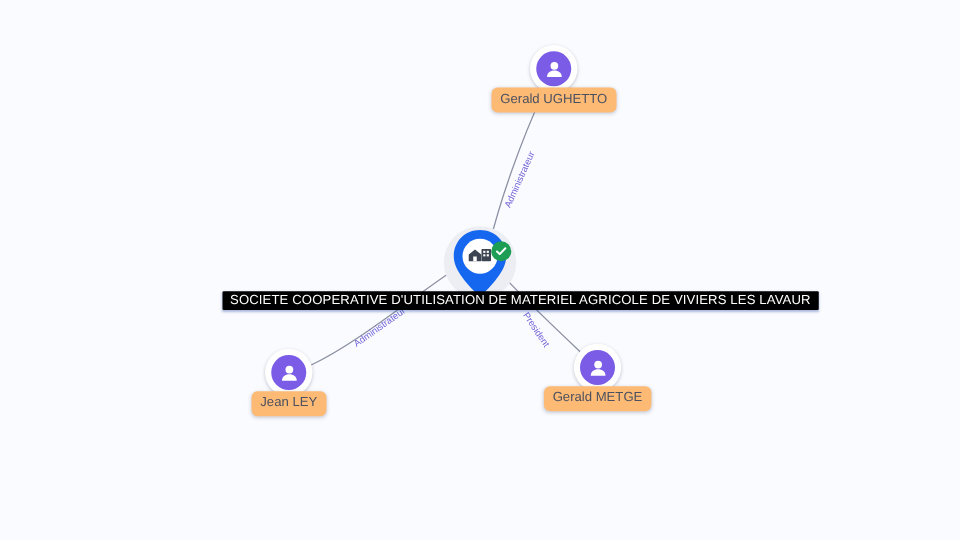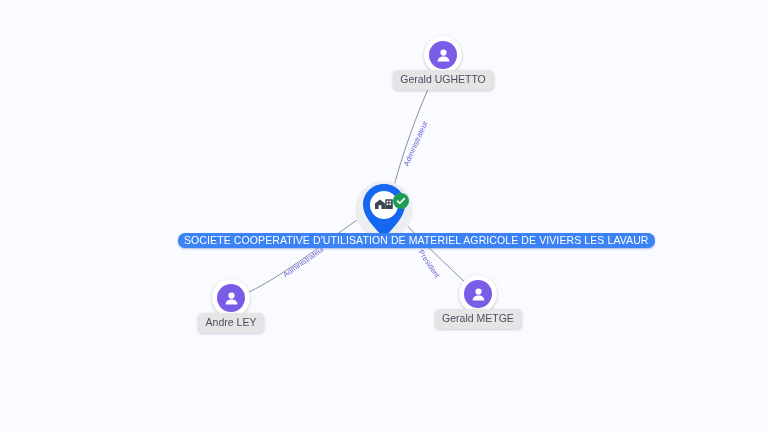--- a/index.html
+++ b/index.html
@@ -58,21 +58,21 @@
     justify-content: center;
   }
   .person-avatar-inner svg {
     display: block;
   }
   .person-label {
     position: absolute;
     top: 15px;
     left: 50%;
     transform: translateX(-50%);
-    background: #e5e5e5;
+    background: #fdba74;
     color: #4b5060;
     font-size: 10.5px;
     line-height: 1;
     padding: 4px 7px 5px 7px;
     border-radius: 5px;
     white-space: nowrap;
     box-shadow: 0 1px 3px rgba(40, 50, 90, 0.22);
   }
 
   
@@ -115,22 +115,22 @@
   .company-badge svg {
     display: block;
   }
 
   
   #company-label-bar {
     position: absolute;
     left: 178px;
     top: 233px;
     height: 15px;
-    background: #3b82f6;
-    border-radius: 7px;
+    background: #000000;
+    border-radius: 1px;
     color: #ffffff;
     font-size: 10.5px;
     line-height: 15px;
     letter-spacing: 0.1px;
     padding: 0 6px;
     white-space: nowrap;
     box-shadow: 0 1px 2px rgba(20, 60, 160, 0.35);
   }
 
   
@@ -198,21 +198,21 @@
 
   <div class="person-node" style="left:231px; top:298px;">
     <div class="person-avatar">
       <div class="person-avatar-inner">
         <svg width="17" height="17" viewBox="0 0 17 17">
           <circle cx="8.5" cy="5.6" r="3.1" fill="#ffffff"></circle>
           <path d="M2.6 14.6 C2.6 11.2 5.2 9.4 8.5 9.4 C11.8 9.4 14.4 11.2 14.4 14.6 Z" fill="#ffffff"></path>
         </svg>
       </div>
     </div>
-    <div class="person-label">Andre LEY</div>
+    <div class="person-label">Jean LEY</div>
   </div>
 
   <div class="person-node" style="left:478px; top:294px;">
     <div class="person-avatar">
       <div class="person-avatar-inner">
         <svg width="17" height="17" viewBox="0 0 17 17">
           <circle cx="8.5" cy="5.6" r="3.1" fill="#ffffff"></circle>
           <path d="M2.6 14.6 C2.6 11.2 5.2 9.4 8.5 9.4 C11.8 9.4 14.4 11.2 14.4 14.6 Z" fill="#ffffff"></path>
         </svg>
       </div>

